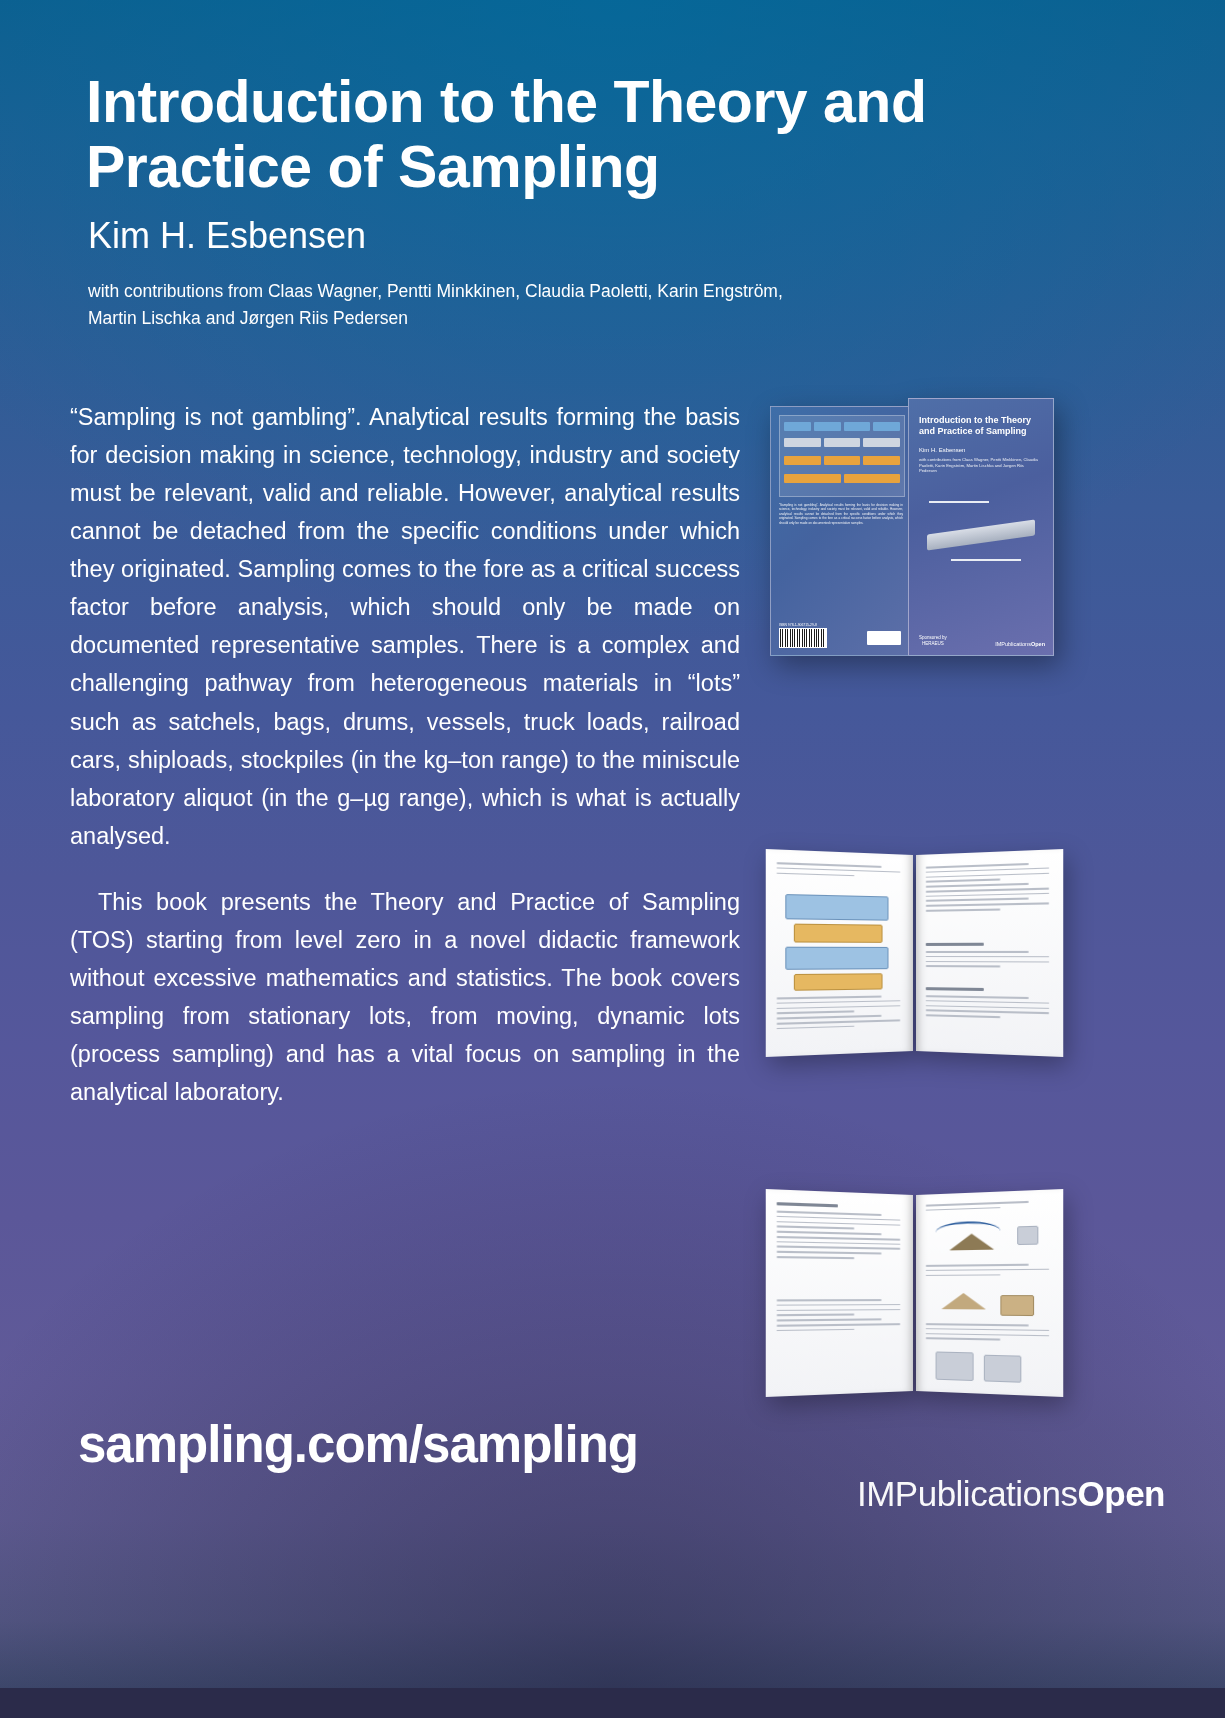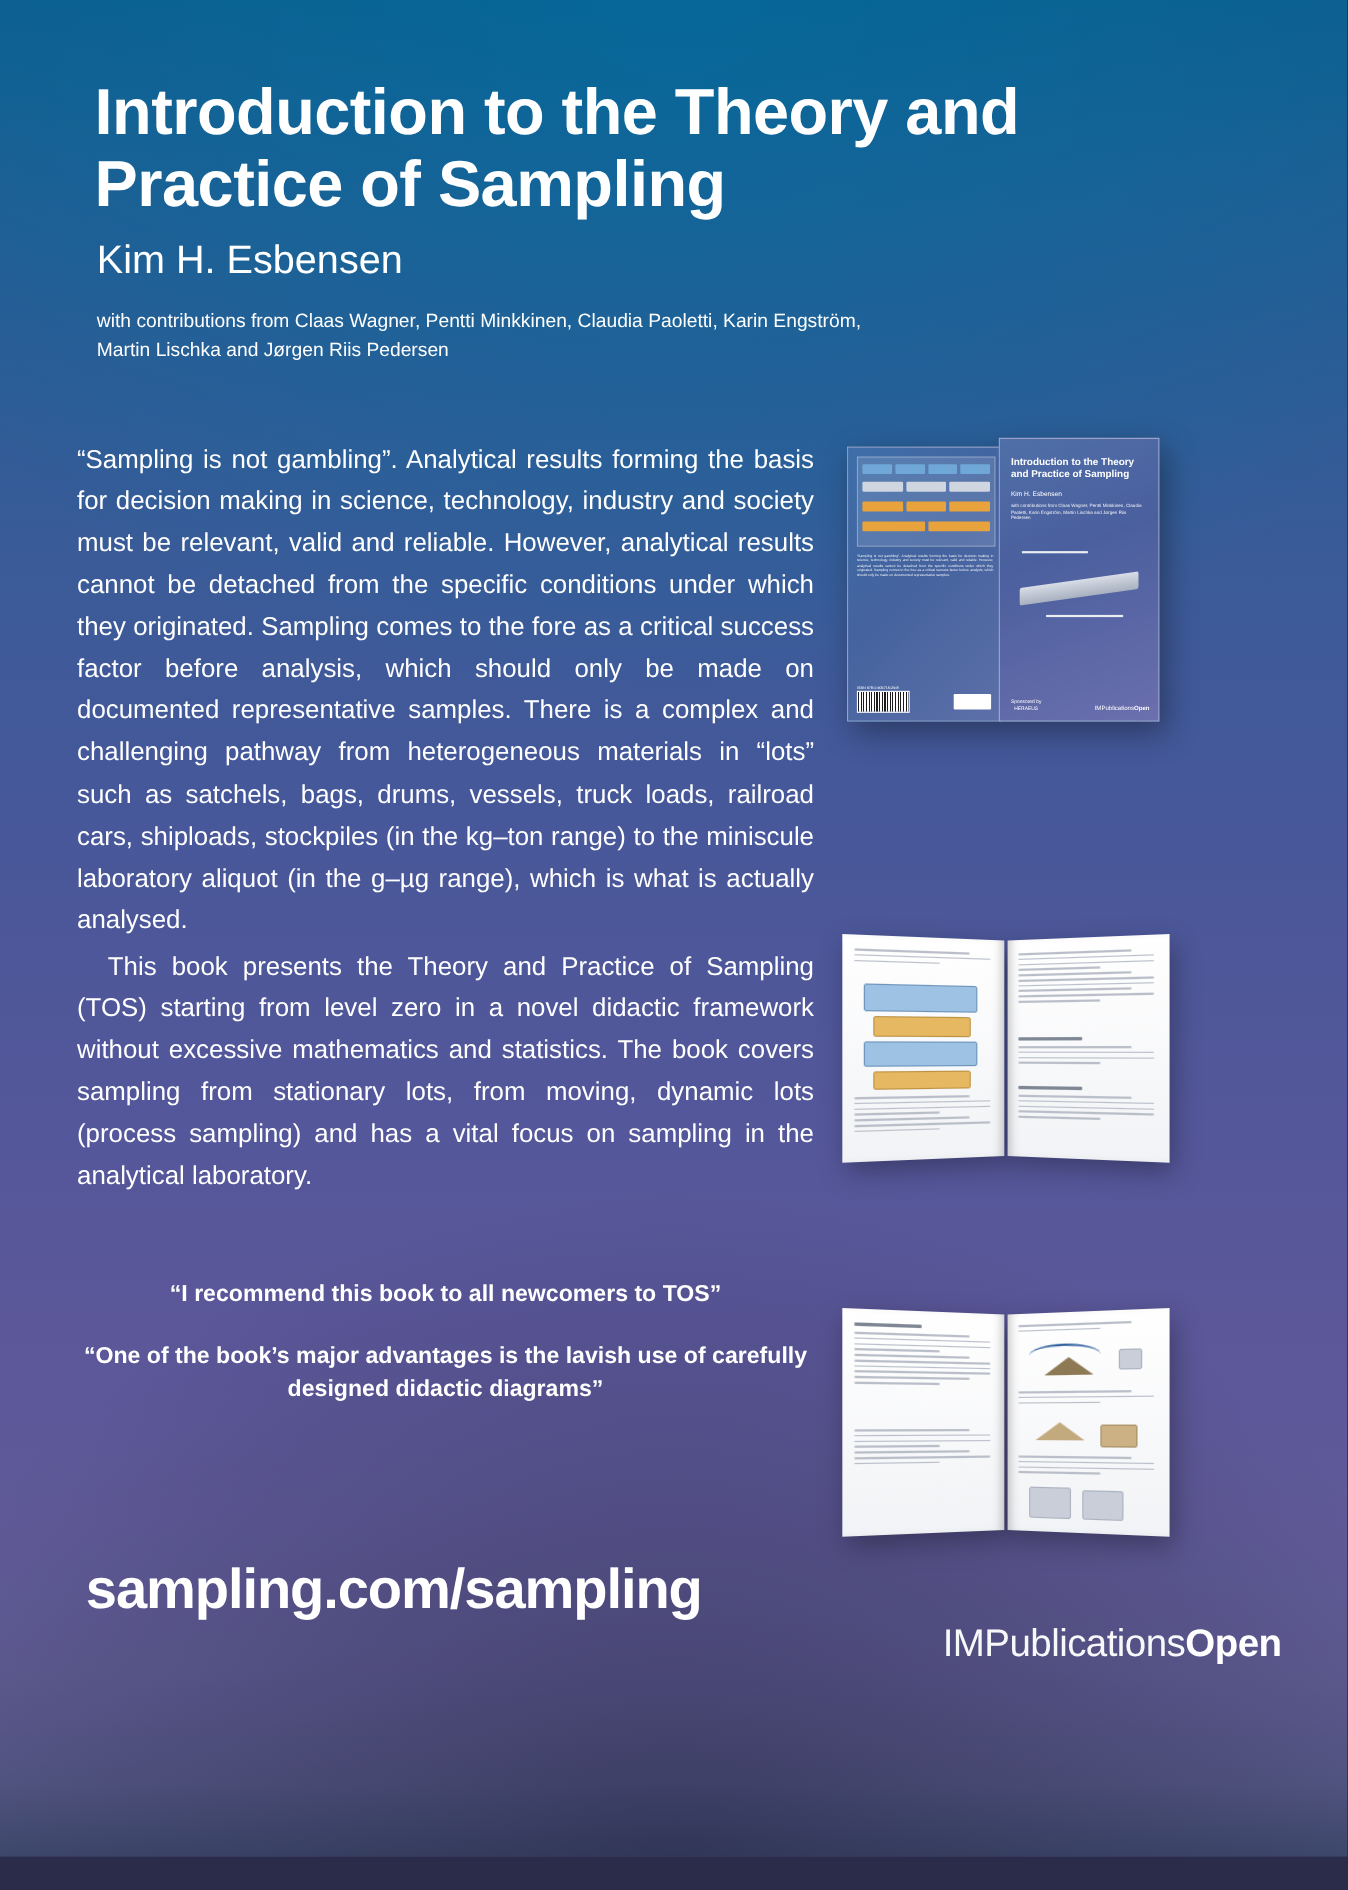--- a/index.html
+++ b/index.html
@@ -84,21 +84,21 @@
     color: #ffffff;
     font-size: 23.5px;
     line-height: 1.62;
     text-align: justify;
   }
   .blurb p {
     margin: 0 0 0 0;
   }
   .blurb p.indent {
     text-indent: 28px;
-    margin-top: 4px;
+    margin-top: 28px;
   }
 
   
   .quotes {
     position: absolute;
     left: 70px;
     top: 1162px;
     width: 670px;
     color: #ffffff;
     font-size: 21px;
@@ -349,23 +349,21 @@
     <div class="title">Introduction to the Theory and Practice of Sampling</div>
     <div class="author">Kim H. Esbensen</div>
     <div class="contributors">with contributions from Claas Wagner, Pentti Minkkinen, Claudia Paoletti, Karin Engström, Martin Lischka and Jørgen Riis Pedersen</div>
 
     <div class="blurb">
       <p>“Sampling is not gambling”. Analytical results forming the basis for decision making in science, technology, industry and society must be relevant, valid and reliable. However, analytical results cannot be detached from the specific conditions under which they originated. Sampling comes to the fore as a critical success factor before analysis, which should only be made on documented representative samples. There is a complex and challenging pathway from heterogeneous materials in “lots” such as satchels, bags, drums, vessels, truck loads, railroad cars, shiploads, stockpiles (in the kg–ton range) to the miniscule laboratory aliquot (in the g–µg range), which is what is actually analysed.</p>
       <p class="indent">This book presents the Theory and Practice of Sampling (TOS) starting from level zero in a novel didactic framework without excessive mathematics and statistics. The book covers sampling from stationary lots, from moving, dynamic lots (process sampling) and has a vital focus on sampling in the analytical laboratory.</p>
     </div>
 
     <div class="quotes">
-      <div>“I recommend this book to all newcomers to TOS”</div>
       <div class="gap"></div>
-      <div>“One of the book’s major advantages is the lavish use of carefully designed didactic diagrams”</div>
     </div>
 
     <div class="url">sampling.com/sampling</div>
     <div class="publisher">
       <span class="light">IMPublications</span><span class="bold">Open</span>
     </div>
 
     <div class="cover-wrap">
       <div class="cover-back">
         <div class="cb-diagram">

